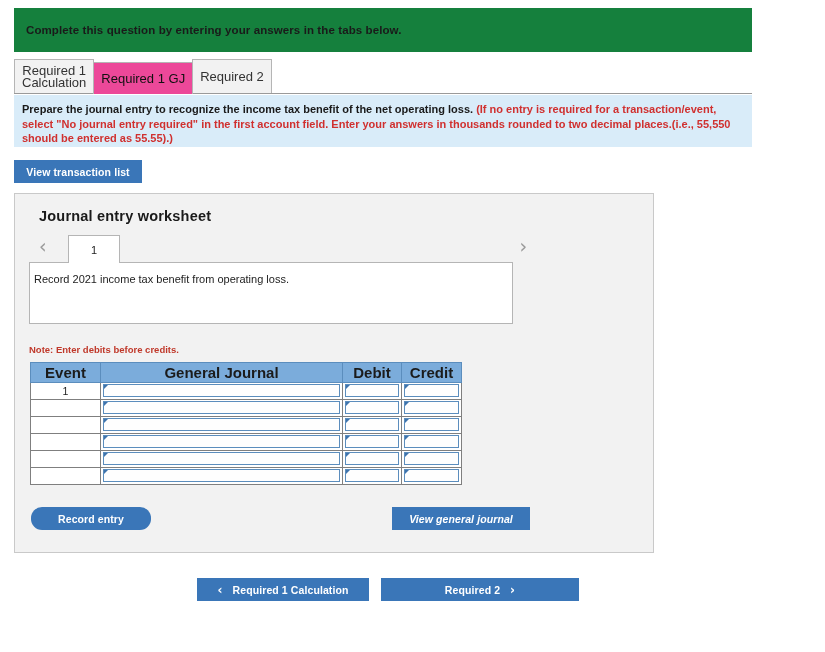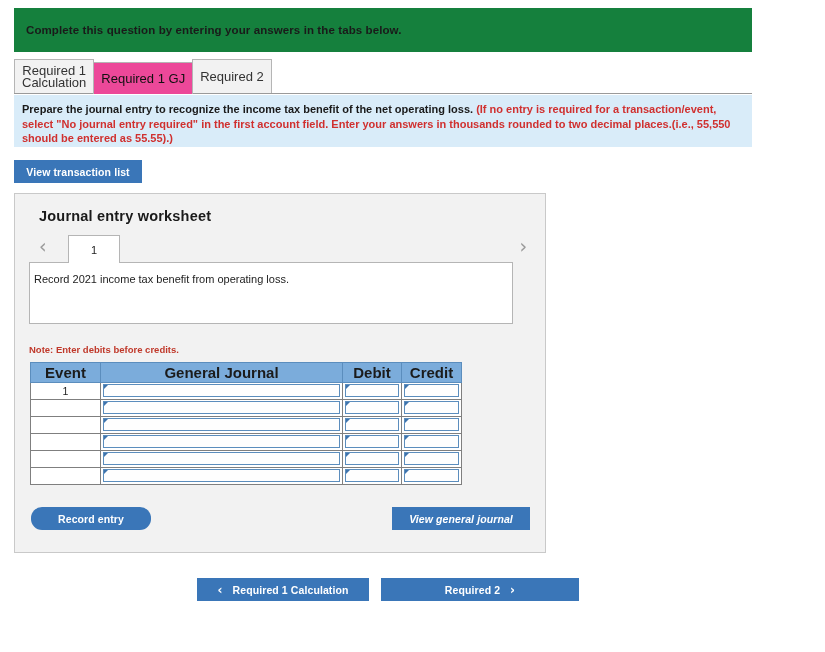--- a/index.html
+++ b/index.html
@@ -120,21 +120,21 @@
     top: 160px;
     width: 128px;
     height: 23px;
   }
 
   
   .worksheet {
     position: absolute;
     left: 14px;
     top: 193px;
-    width: 532px;
+    width: 640px;
     height: 360px;
     background: #f2f2f2;
     border: 1px solid #c9c9c9;
     box-sizing: border-box;
   }
   .worksheet-title {
     position: absolute;
     left: 24px;
     top: 14px;
     font-size: 14.5px;

